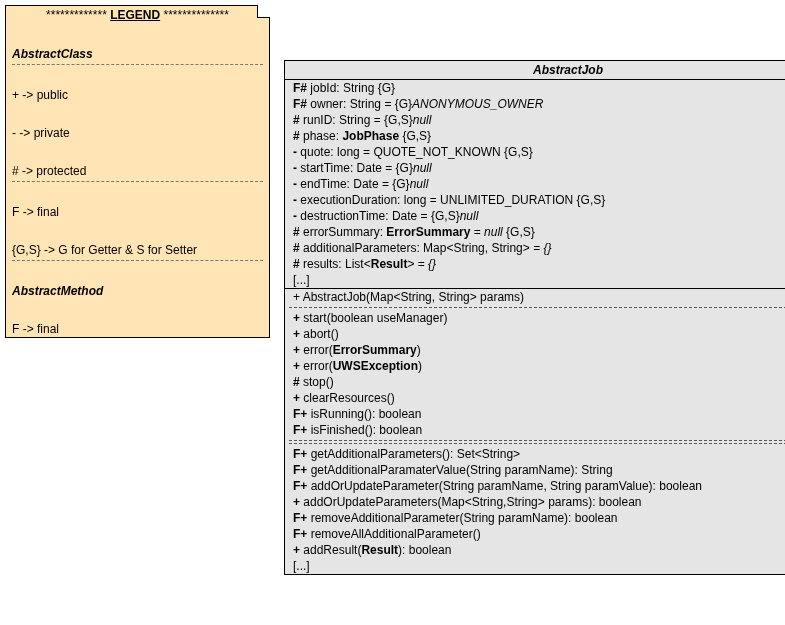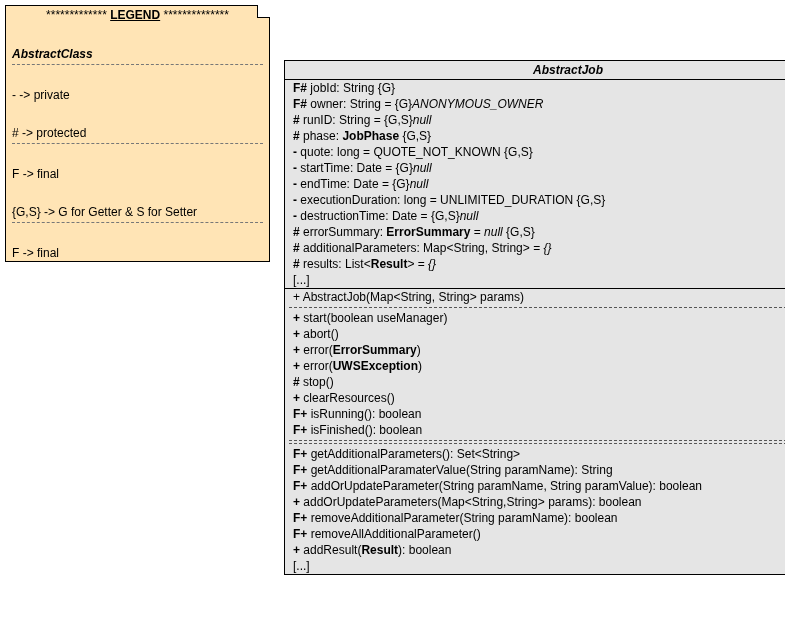--- a/index.html
+++ b/index.html
@@ -80,26 +80,28 @@
 
 <div class="legend-box">
   <div class="legend-corner"></div>
   <div class="legend-title">
     <span class="stars">*************</span>
     <span class="ltext">LEGEND</span>
     <span class="stars">**************</span>
   </div>
   <div class="legend-row italic bold">AbstractClass</div>
   <div class="dashed-sep"></div>
+  <div class="legend-row">+ -&gt; public</div>
   <div class="legend-row">- -&gt; private</div>
   <div class="legend-row"># -&gt; protected</div>
   <div class="dashed-sep"></div>
   <div class="legend-row">F -&gt; final</div>
   <div class="legend-row">{G,S} -&gt; G for Getter &amp; S for Setter</div>
   <div class="dashed-sep"></div>
+  <div class="legend-row italic bold">AbstractMethod</div>
   <div class="legend-row">F -&gt; final</div>
 </div>
 
 <div class="class-box">
   <div class="class-title">AbstractJob</div>
   <div class="section" id="fields">
       <div class="row"><span class="bold">F# </span><span>jobId: String {G}</span></div>
       <div class="row"><span class="bold">F# </span><span>owner: String = </span><span> {G}</span><span class="italic">ANONYMOUS_OWNER</span></div>
       <div class="row"><span class="bold"># </span><span>runID: String = </span><span> {G,S}</span><span class="italic">null</span></div>
       <div class="row"><span class="bold"># </span><span>phase: </span><span class="bold">JobPhase</span><span> {G,S}</span></div>

